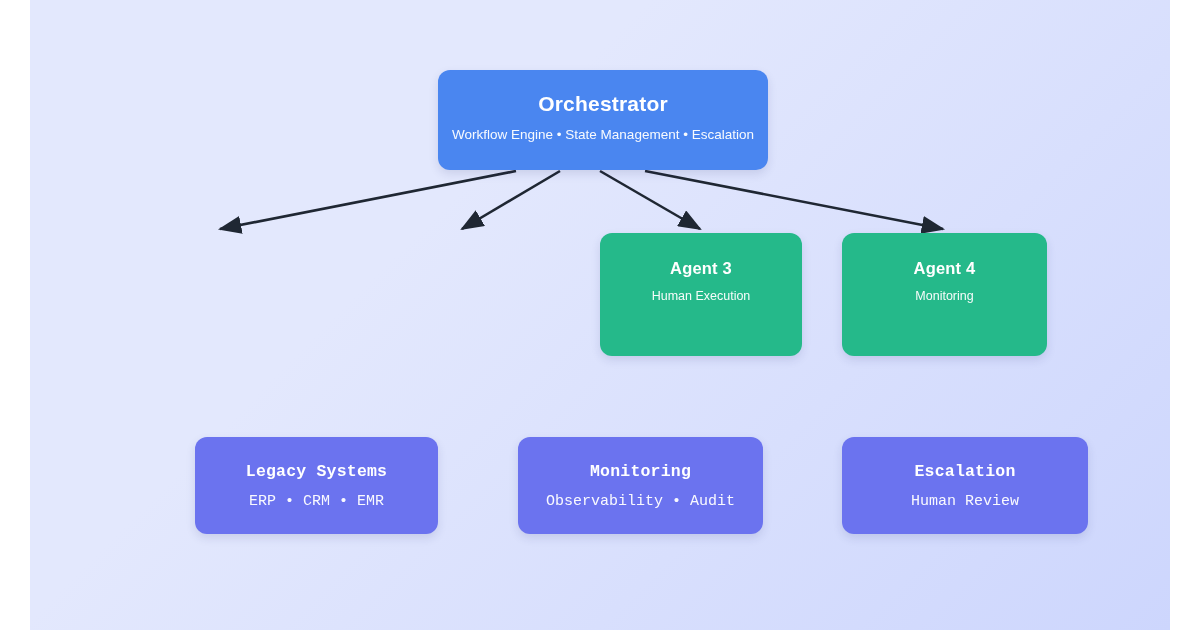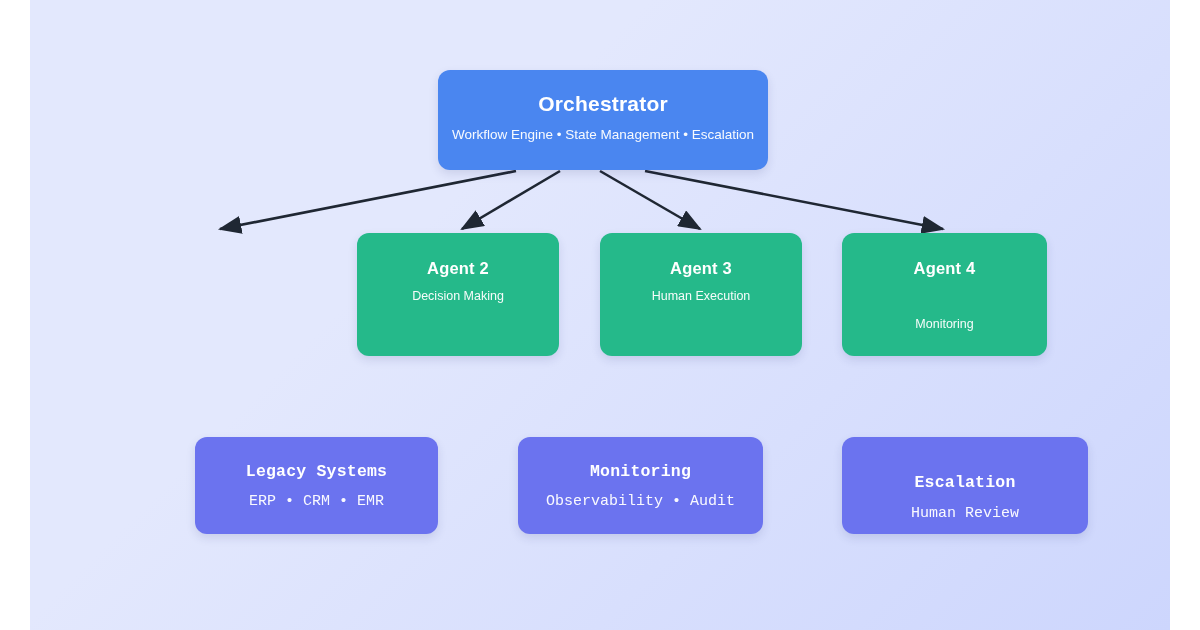--- a/index.html
+++ b/index.html
@@ -129,43 +129,39 @@
         <line x1="645" y1="171" x2="943" y2="229"></line>
       </g>
   </svg>
 
   <div class="node orchestrator" style="left: 438px; top: 70px; width: 330px; height: 100px;">
     <div class="node-title">Orchestrator</div>
     <div class="node-sub">Workflow Engine • State Management • Escalation</div>
   </div>
 
 
-  <div class="node agent" style="left: 357px; top: 233px; width: 202px; height: 123px;">
-    <div class="node-title">Agent 2</div>
-    <div class="node-sub">Decision Making</div>
-  </div>
 
   <div class="node agent" style="left: 600px; top: 233px; width: 202px; height: 123px;">
     <div class="node-title">Agent 3</div>
     <div class="node-sub">Human Execution</div>
   </div>
 
-  <div class="node agent" style="left: 842px; top: 233px; width: 205px; height: 123px; gap: 28px;">
+  <div class="node agent" style="left: 842px; top: 233px; width: 205px; height: 123px;">
     <div class="node-title">Agent 4</div>
     <div class="node-sub">Monitoring</div>
   </div>
 
   <div class="node support" style="left: 195px; top: 437px; width: 243px; height: 97px;">
     <div class="node-title">Legacy Systems</div>
     <div class="node-sub">ERP • CRM • EMR</div>
   </div>
 
   <div class="node support" style="left: 518px; top: 437px; width: 245px; height: 97px;">
     <div class="node-title">Monitoring</div>
     <div class="node-sub">Observability • Audit</div>
   </div>
 
-  <div class="node support" style="left: 842px; top: 437px; width: 246px; height: 97px; justify-content: center;">
+  <div class="node support" style="left: 842px; top: 437px; width: 246px; height: 97px;">
     <div class="node-title">Escalation</div>
     <div class="node-sub">Human Review</div>
   </div>
 
 </div>
 
 </body></html>

